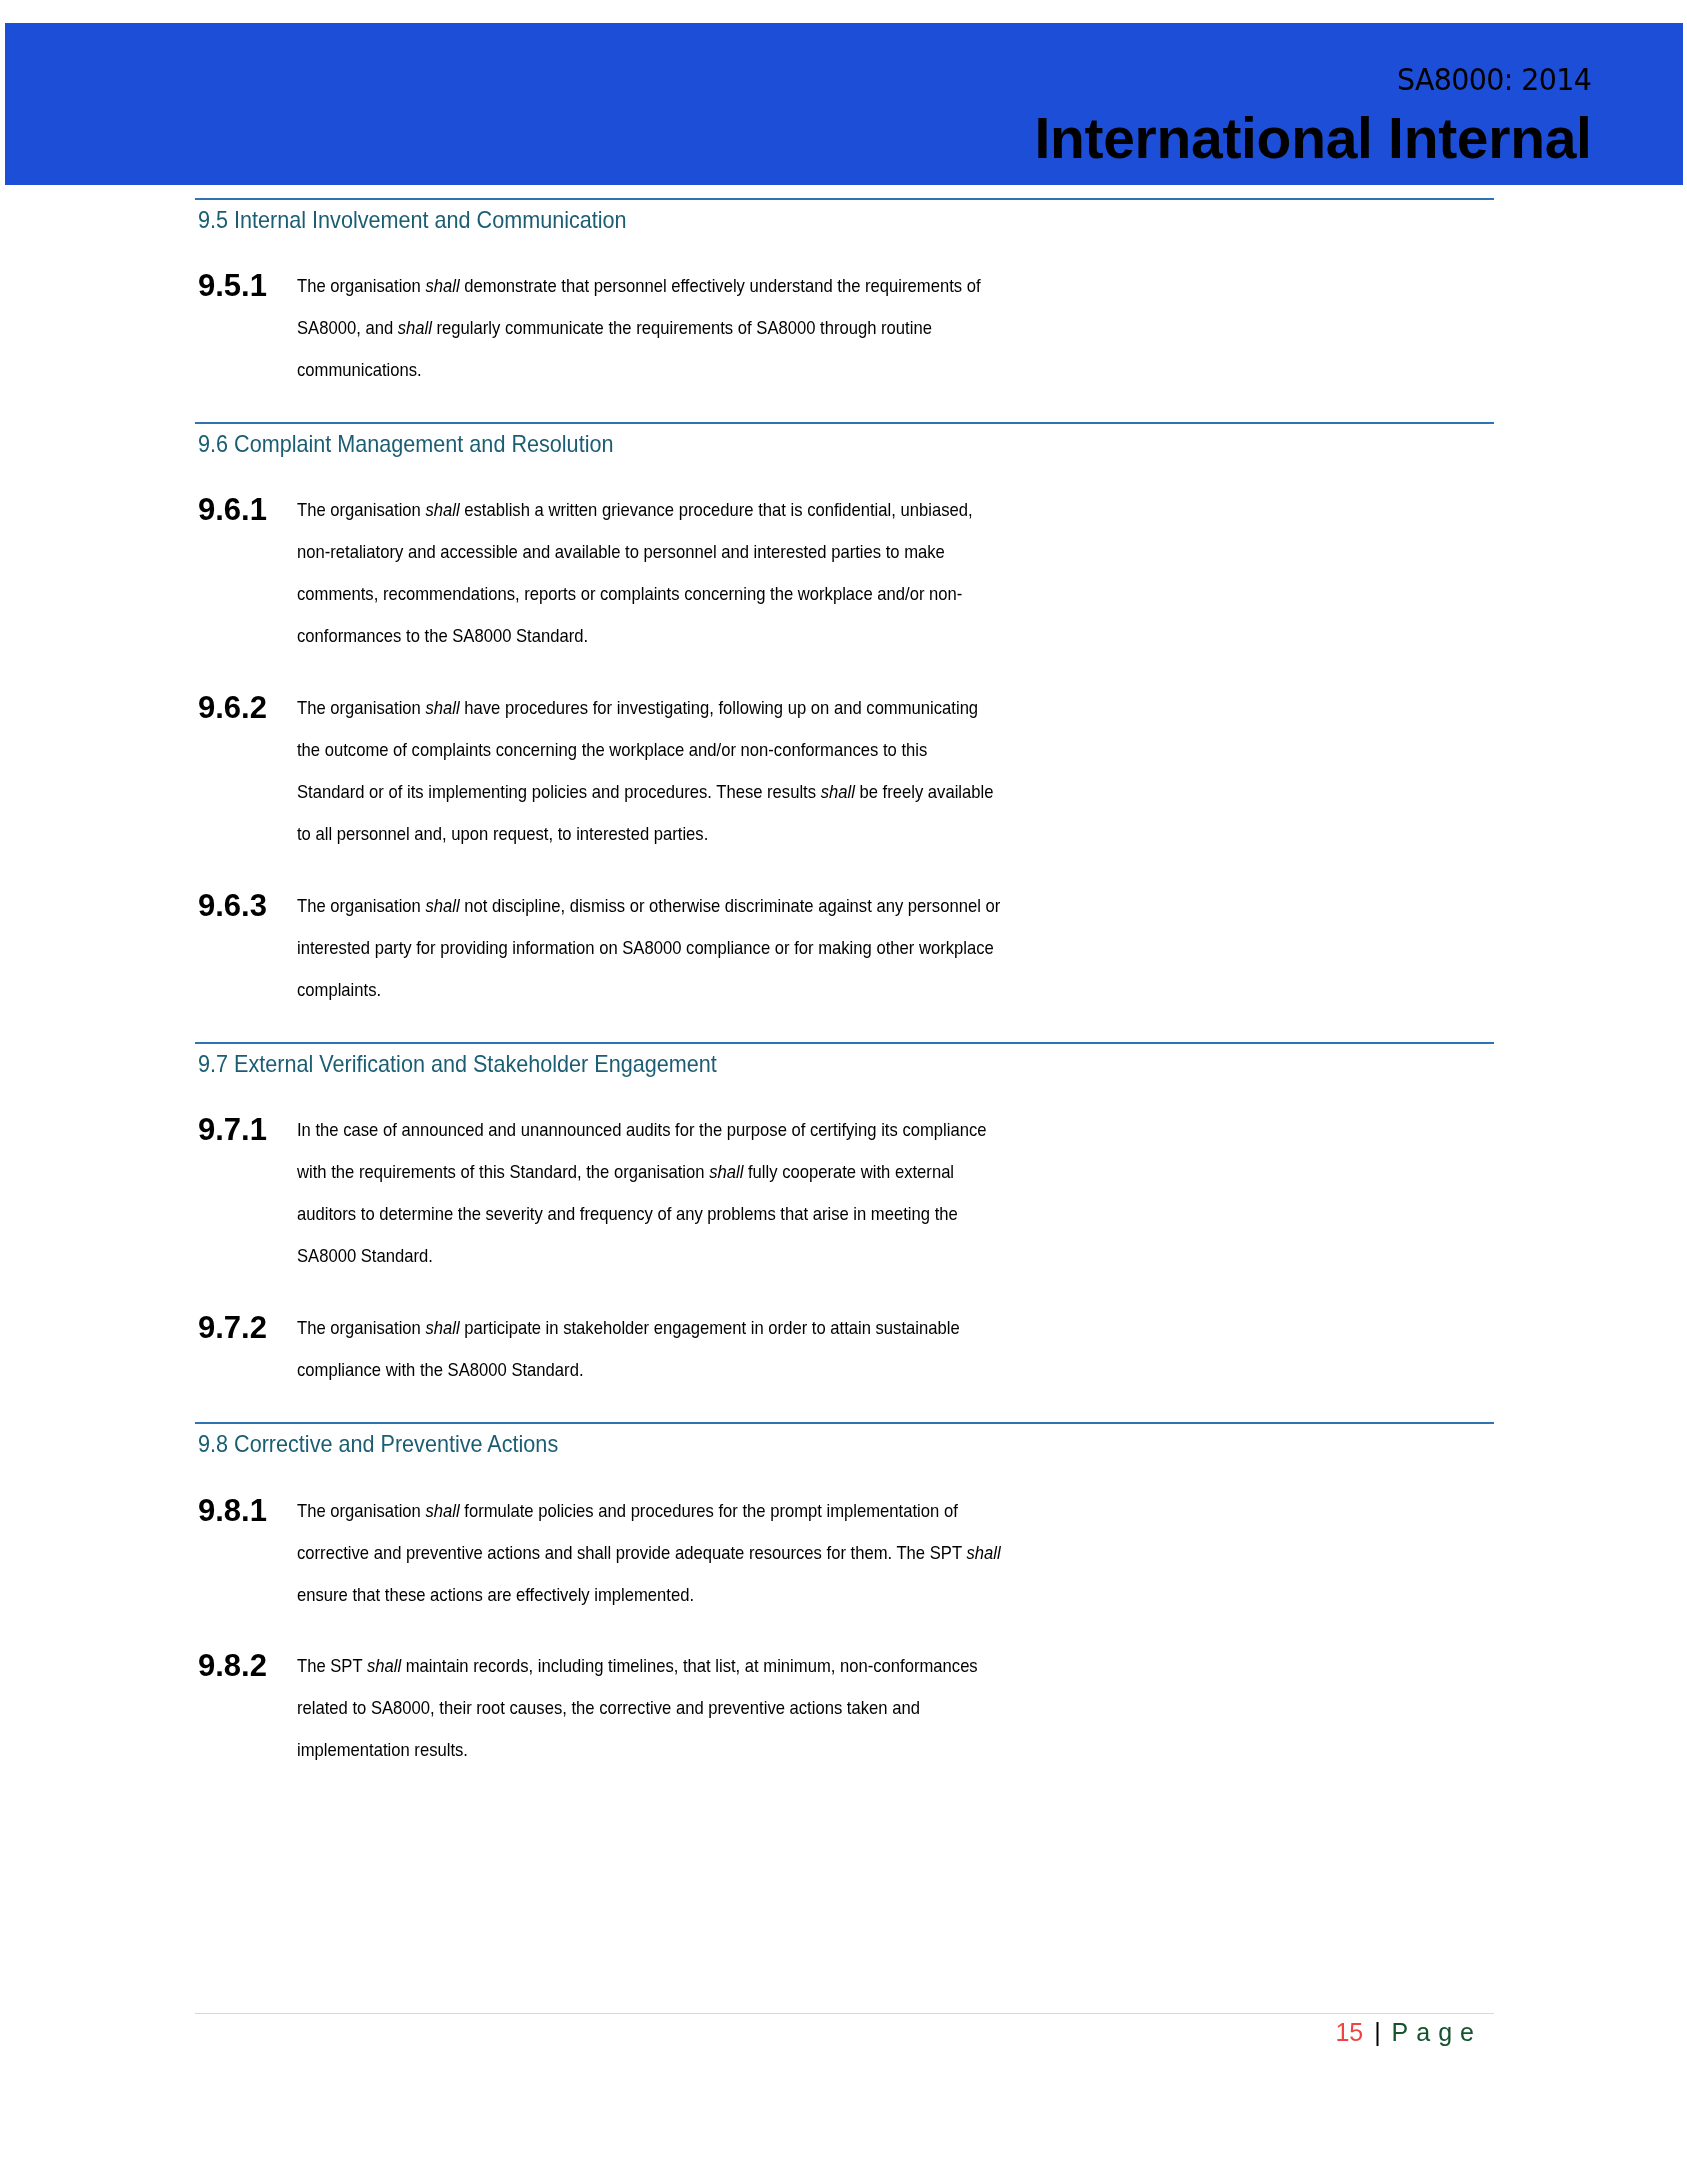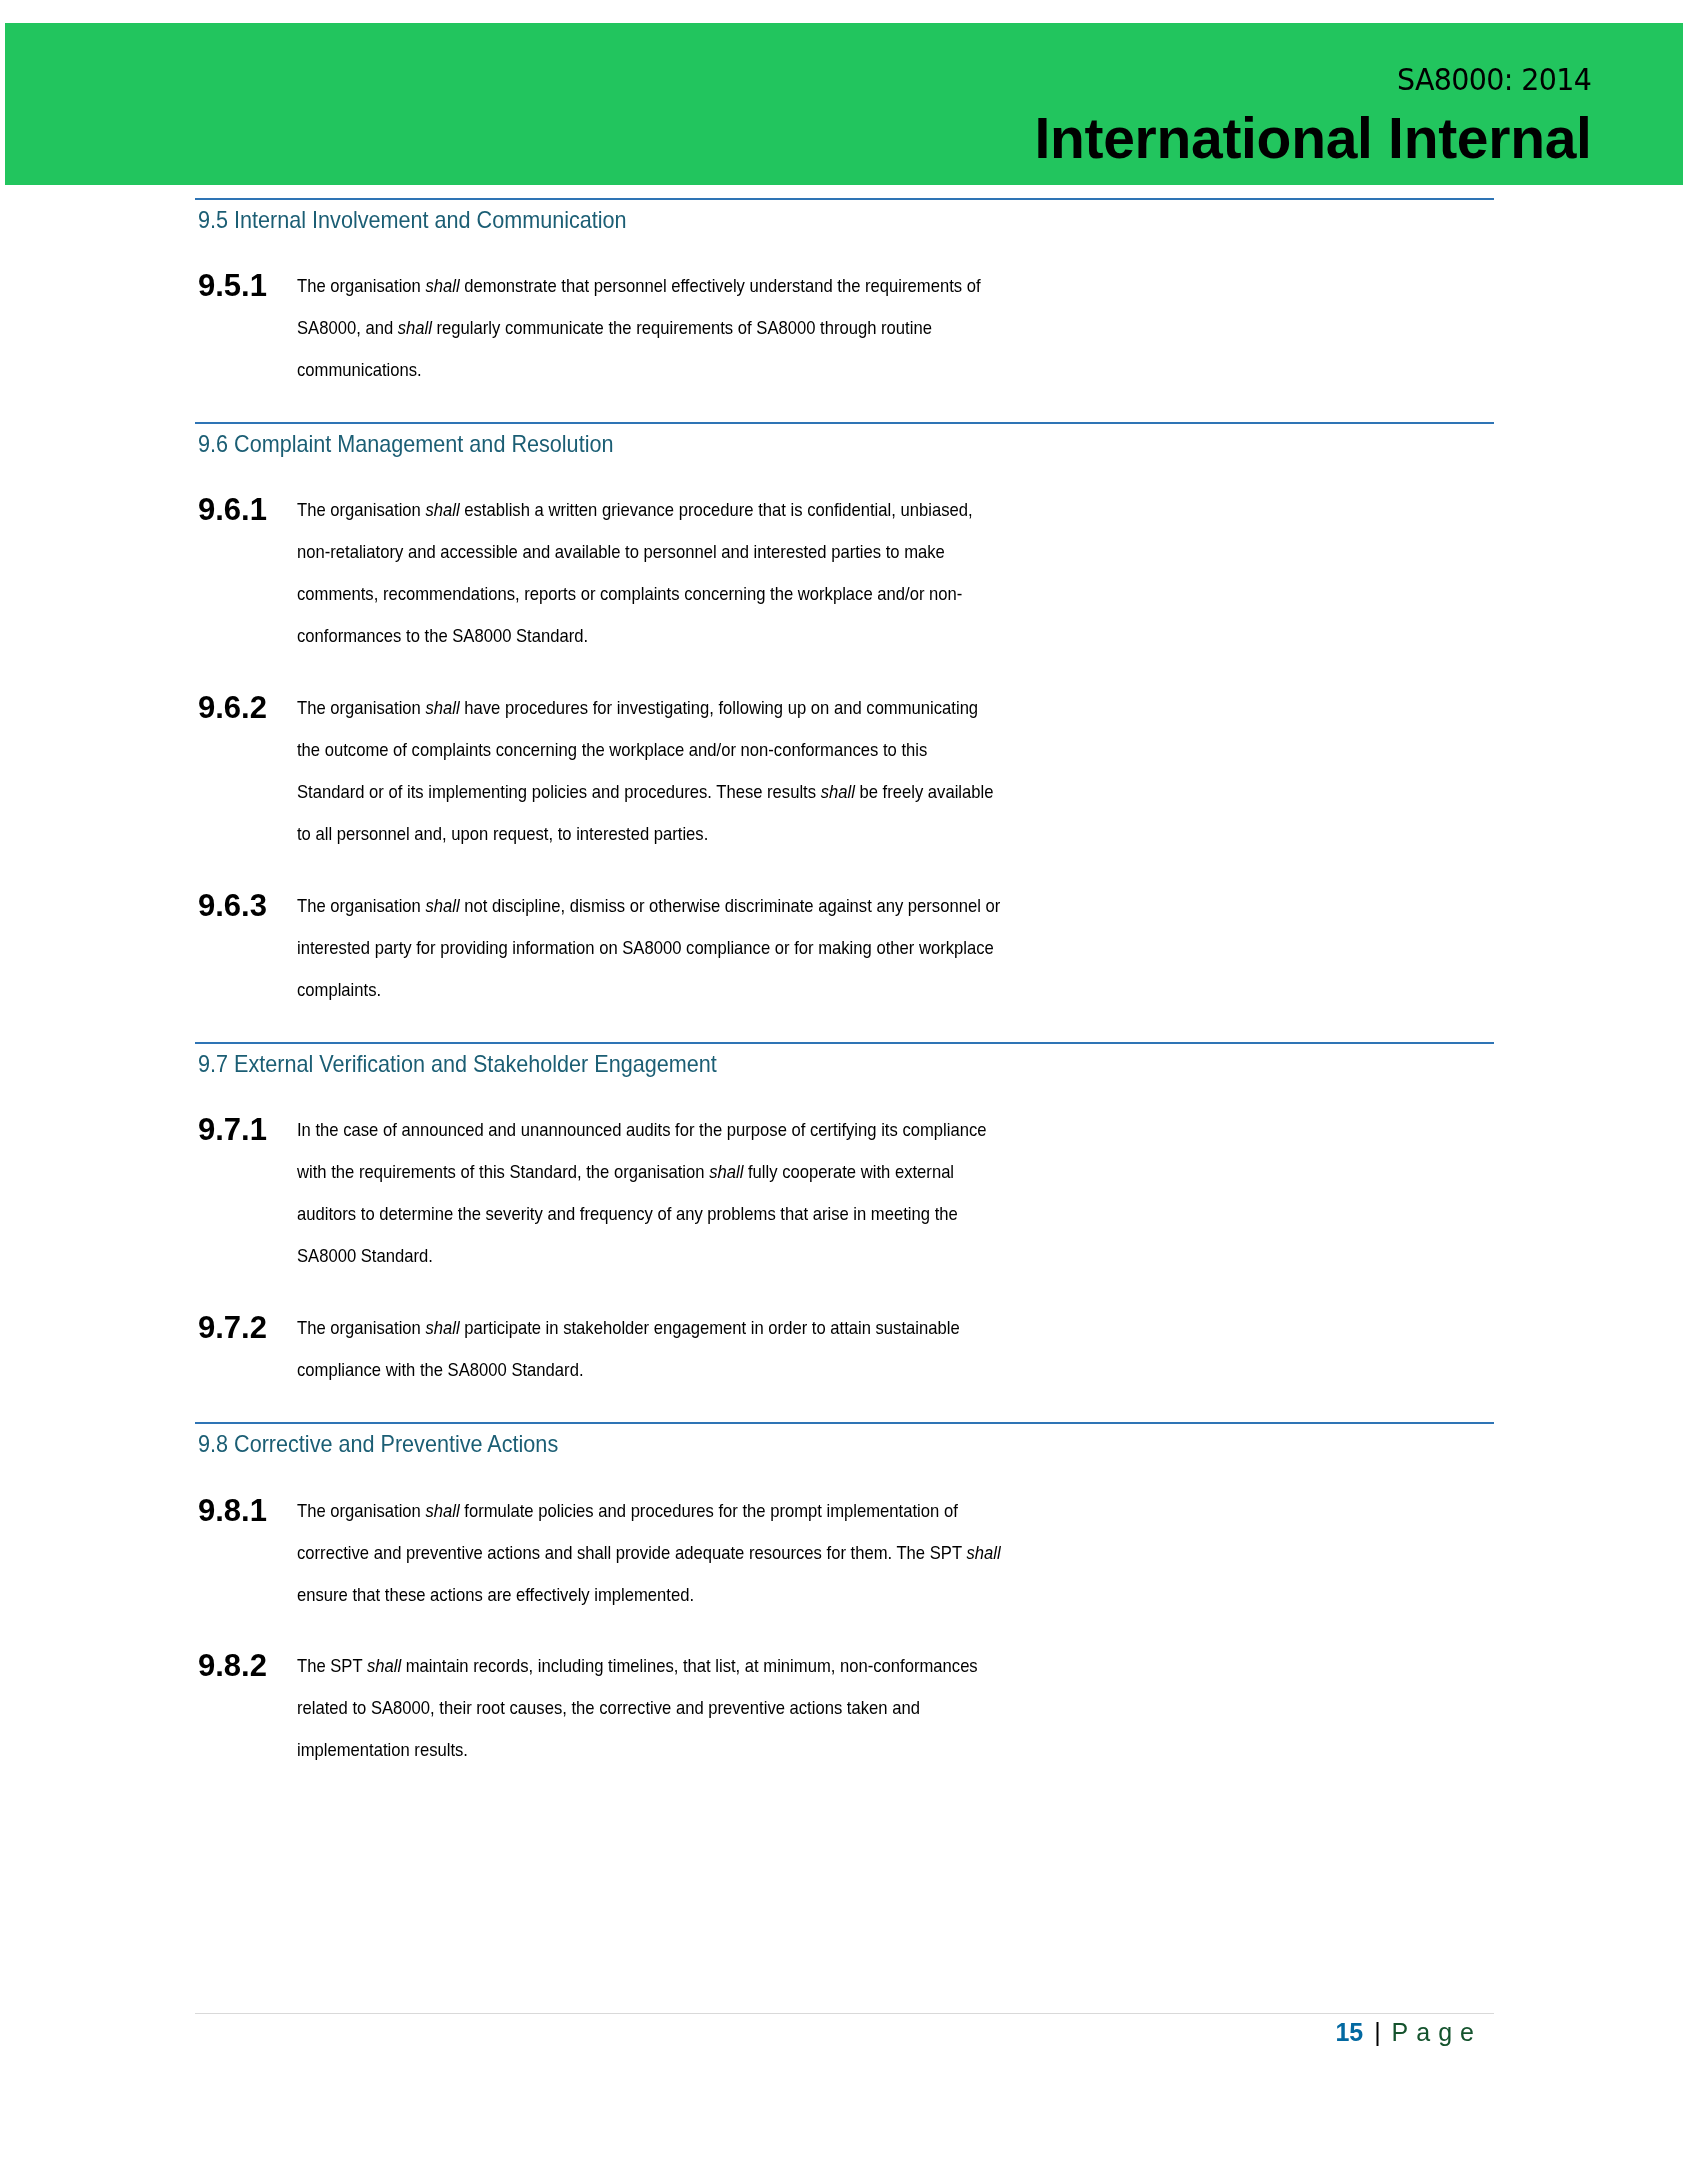--- a/index.html
+++ b/index.html
@@ -13,28 +13,28 @@
   .rule { position: absolute; left: 195px; width: 1299px; height: 2px; background: #2e74b5; }
   .section-heading { position: absolute; left: 198px; font-size: 24px; color: #1b5e74; white-space: nowrap;
                      transform: scaleX(0.9); transform-origin: left center; }
   .clause { position: absolute; left: 198px; width: 1310px; }
   .clause-num { position: absolute; left: 0; top: 0; font-weight: bold; font-size: 31px; line-height: 42px; }
   .clause-text { position: absolute; left: 99px; top: 0; width: 1211px; font-size: 19px; line-height: 42px; }
   .clause-text .ln { display: block; white-space: nowrap; transform: scaleX(0.875); transform-origin: left center; }
   .clause-text i { font-style: italic; }
   .footer-rule { position: absolute; left: 195px; top: 2013px; width: 1299px; height: 1.3px; background: #d9d9d9; }
   .footer { position: absolute; right: 205px; top: 2018px; font-size: 25px; white-space: nowrap; }
-  .footer .num { color: #0369a1; font-weight: bold; }
+  .footer .num { color: #ef4444; }
   .footer .sep { color: #000; margin: 0 4px; }
   .footer .page-word { color: #7f7f7f; letter-spacing: 8px; }
 </style>
 </head>
 <body>
 
-<div class="banner" style="background: #22c55e;">
+<div class="banner" style="background: #1d4ed8;">
   <div class="banner-sub">SA8000: 2014</div>
   <div class="banner-title">International Internal</div>
 </div>
 
 <div class="rule" style="top: 198px; background: rgb(46, 116, 181);"></div>
 <div class="section-heading" style="top: 206px; color: rgb(27, 94, 116);">9.5 Internal Involvement and Communication</div>
 <div class="clause" style="top:265px">
     <div class="clause-num">9.5.1</div>
     <div class="clause-text">
       <span class="ln"><span>The organisation </span><i>shall</i><span> demonstrate that personnel effectively understand the requirements of</span></span>

